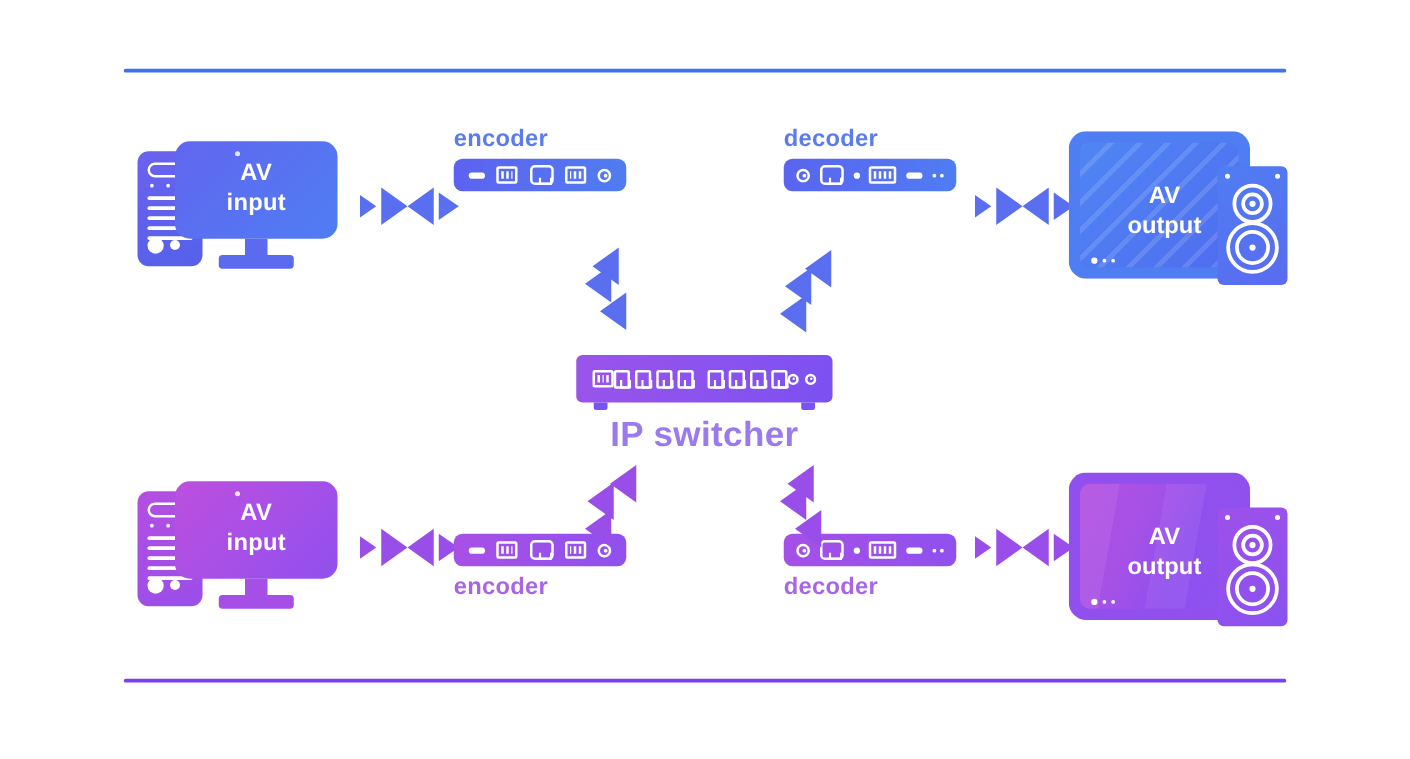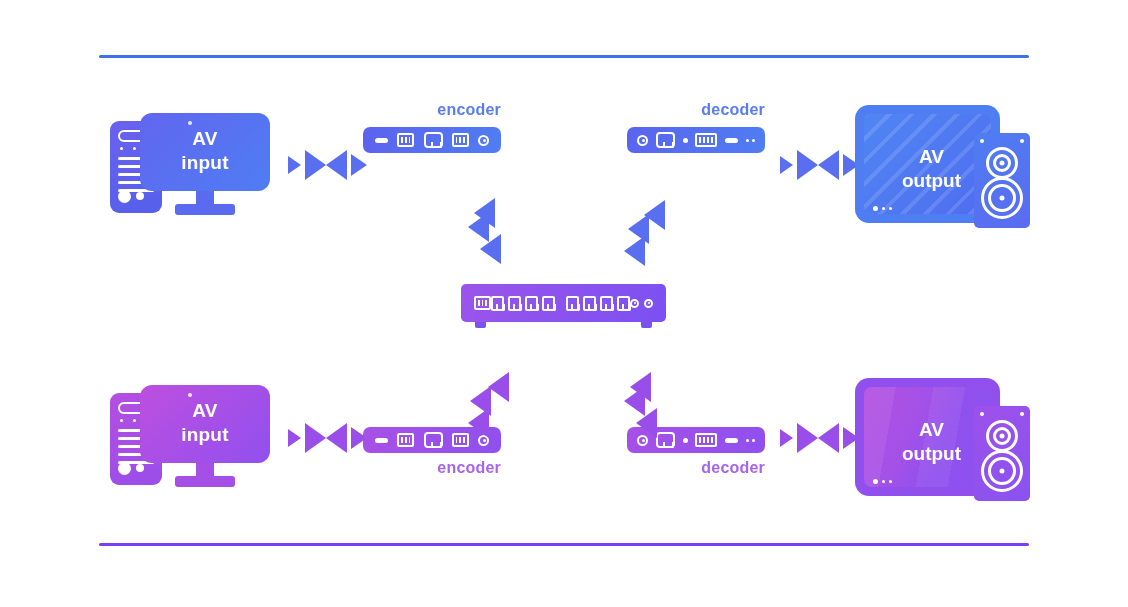--- a/index.html
+++ b/index.html
@@ -57,22 +57,22 @@
   
   .diag { position: absolute; width: 56px; height: 62px; }
   .diag .tri { position: absolute; }
 
   
   .devbar {
     position: absolute; border-radius: 7px;
     display: flex; align-items: center;
   }
   .devlabel {
-    position: absolute; width: 100%; text-align: right;
-    font-weight: bold; font-size: 16px; letter-spacing: .2px;
+    position: absolute; width: 100%; text-align: left;
+    font-weight: bold; font-size: 19px; letter-spacing: .2px;
   }
   .ic { position: relative; flex: none; }
   .ic-dash { width: 13px; height: 5px; border-radius: 3px; background: #fff; }
   .ic-grid {
     width: 17px; height: 14px; border: 2px solid #fff; border-radius: 2px;
     display: flex; gap: 2px; padding: 2px; overflow: hidden;
   }
   .ic-grid i { flex: 1; background: #fff; }
   .ic-grid.w { width: 22px; }
   .ic-screen { width: 19px; height: 16px; border: 2px solid #fff; border-radius: 4px; position: relative; }
@@ -281,20 +281,21 @@
         <i class="port"></i>
         <i class="port"></i>
         <i class="port"></i>
       </span>
       <span style="flex:1"></span>
       <span class="swcircles">
           <i></i>
           <i></i>
         </span>
     </div>
+    <div class="swlabel" style="color:#9a7aee;">IP switcher</div>
   </div>
 
   <div class="node avin" style="left:110px; top:385px;">
     <div class="tower" style="background:linear-gradient(160deg,#b44fe1,#9a4ee9);">
       <div class="tbar"></div>
       <div class="tdot a"></div>
       <div class="tdot b"></div>
       <div class="tline" style="top:36px"></div>
         <div class="tline" style="top:44px"></div>
       <div class="tline" style="top:52px"></div>

